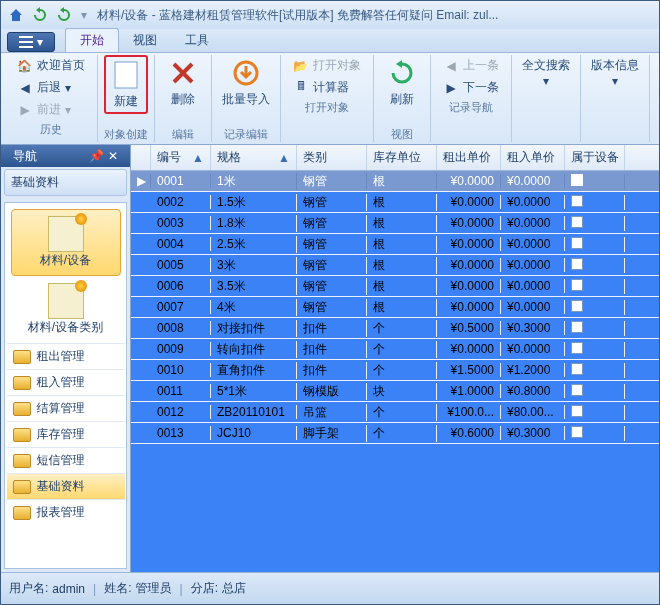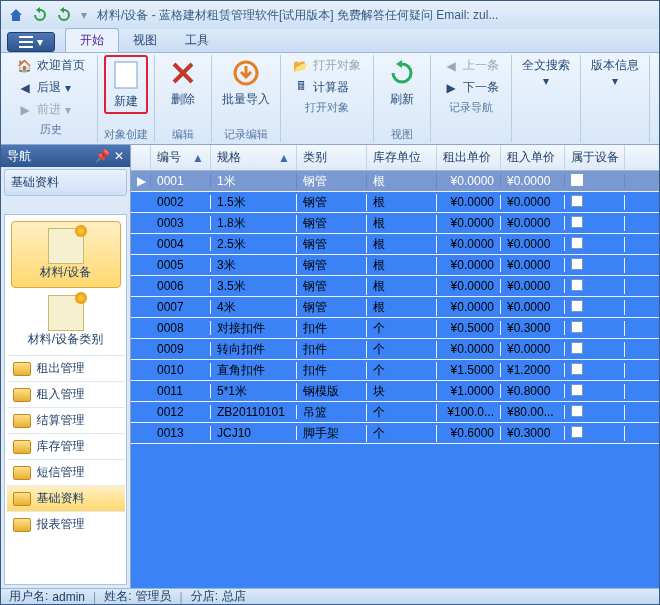--- a/index.html
+++ b/index.html
@@ -27,24 +27,24 @@
 .rbtn.small .ico { width: 16px; height: 16px; margin: 0; }
 .rgroup .grp-label { font-size: 11px; color: #5a7aa3; padding: 2px 0 0; text-align: center; }
 .stack { display: flex; flex-direction: column; gap: 1px; }
 .redbox { border: 2px solid #d23; }
 
 
 .main { flex: 1; display: flex; overflow: hidden; }
 
 
 .sidebar { width: 130px; background: #dde9f7; border-right: 1px solid #8aa8cd; display: flex; flex-direction: column; }
-.side-title { height: 22px; background: linear-gradient(#4f77b3,#2d5590); color: #fff; display: flex; align-items: center; padding: 0 6px; }
+.side-title { height: 22px; background: linear-gradient(#4f77b3,#2d5590); color: #fff; display: flex; align-items: center; padding: 0 12px; }
 .side-title .pin { margin-left: auto; }
 .side-group { background: linear-gradient(#eaf2fc,#cfe0f5); border: 1px solid #a9c3e0; border-radius: 3px; margin: 2px 3px; padding: 4px 6px; color: #1f3e68; cursor: pointer; display: flex; align-items: center; gap: 6px; }
-.side-content { flex: 1; background: #fff; margin: 16px 3px 3px; border: 1px solid #a9c3e0; display: flex; flex-direction: column; align-items: center; padding-top: 6px; overflow: hidden; }
+.side-content { flex: 1; background: #fff; margin: 4px 3px 3px; border: 1px solid #a9c3e0; display: flex; flex-direction: column; align-items: center; padding-top: 6px; overflow: hidden; }
 .side-big { width: 110px; display: flex; flex-direction: column; align-items: center; padding: 6px 0; border: 1px solid transparent; border-radius: 4px; color: #1f3e68; }
 .side-big.sel { background: linear-gradient(#ffefc3,#ffd86f); border: 1px solid #e0a63a; }
 .side-big .bico { width: 36px; height: 36px; background: #f5f0d0; border: 1px solid #c7b96a; display: flex; align-items: center; justify-content: center; position: relative; }
 .side-big .bico::after { content:""; position:absolute; top:-4px; right:-4px; width:12px; height:12px; background: radial-gradient(#ffd040,#e08000); border-radius:50%; }
 .side-item { width: 118px; padding: 4px 6px; display: flex; align-items: center; gap: 6px; color: #1f3e68; cursor: pointer; border-top: 1px solid #e0e8f2; }
 .side-item.sel { background: linear-gradient(#ffefc3,#ffd86f); }
 .folder { width: 18px; height: 14px; background: linear-gradient(#ffe08a,#e8b030); border: 1px solid #c08820; border-radius: 2px; }
 
 
 .grid-wrap { flex: 1; display: flex; flex-direction: column; background: #3b82f6; }
@@ -54,21 +54,21 @@
 .gr { display: flex; height: 21px; align-items: center; border-bottom: 1px solid #eef2f8; }
 .gr.sel { background: #7a99d1; color: #fff; }
 .gc { padding: 0 6px; border-right: 1px solid #eef2f8; white-space: nowrap; overflow: hidden; }
 .gr.sel .gc { border-right-color: #6a89c0; }
 .c0{width:20px;} .c1{width:60px;} .c2{width:86px;} .c3{width:70px;} .c4{width:70px;font-family:Liberation Mono, monospace;} .c5{width:64px;text-align:right;} .c6{width:64px;text-align:left;} .c7{width:60px;}
 .chk { display:inline-block; width:12px; height:12px; border:1px solid #7a99c0; background:#fff; }
 .gr.sel .chk { border-color:#fff; }
 .sort-arrow { margin-left:auto; color:#3a6db5; }
 
 
-.status { height: 16px; background: linear-gradient(#dce9f8,#c3d8ef); border-top: 1px solid #9ab6d8; display: flex; align-items: center; padding: 0 8px; color: #1f3e68; gap: 4px; }
+.status { height: 32px; background: linear-gradient(#dce9f8,#c3d8ef); border-top: 1px solid #9ab6d8; display: flex; align-items: center; padding: 0 8px; color: #1f3e68; gap: 4px; }
 .status .sep { color: #7a99c0; margin: 0 4px; }
 </style>
 </head>
 <body>
 
 <div class="titlebar">
   <div class="tbtn">
       <svg width="16" height="16">
         <path d="M2 8 L8 2 L14 8 L12 8 L12 14 L4 14 L4 8 Z" fill="#2d6ac0"></path>
       </svg>

